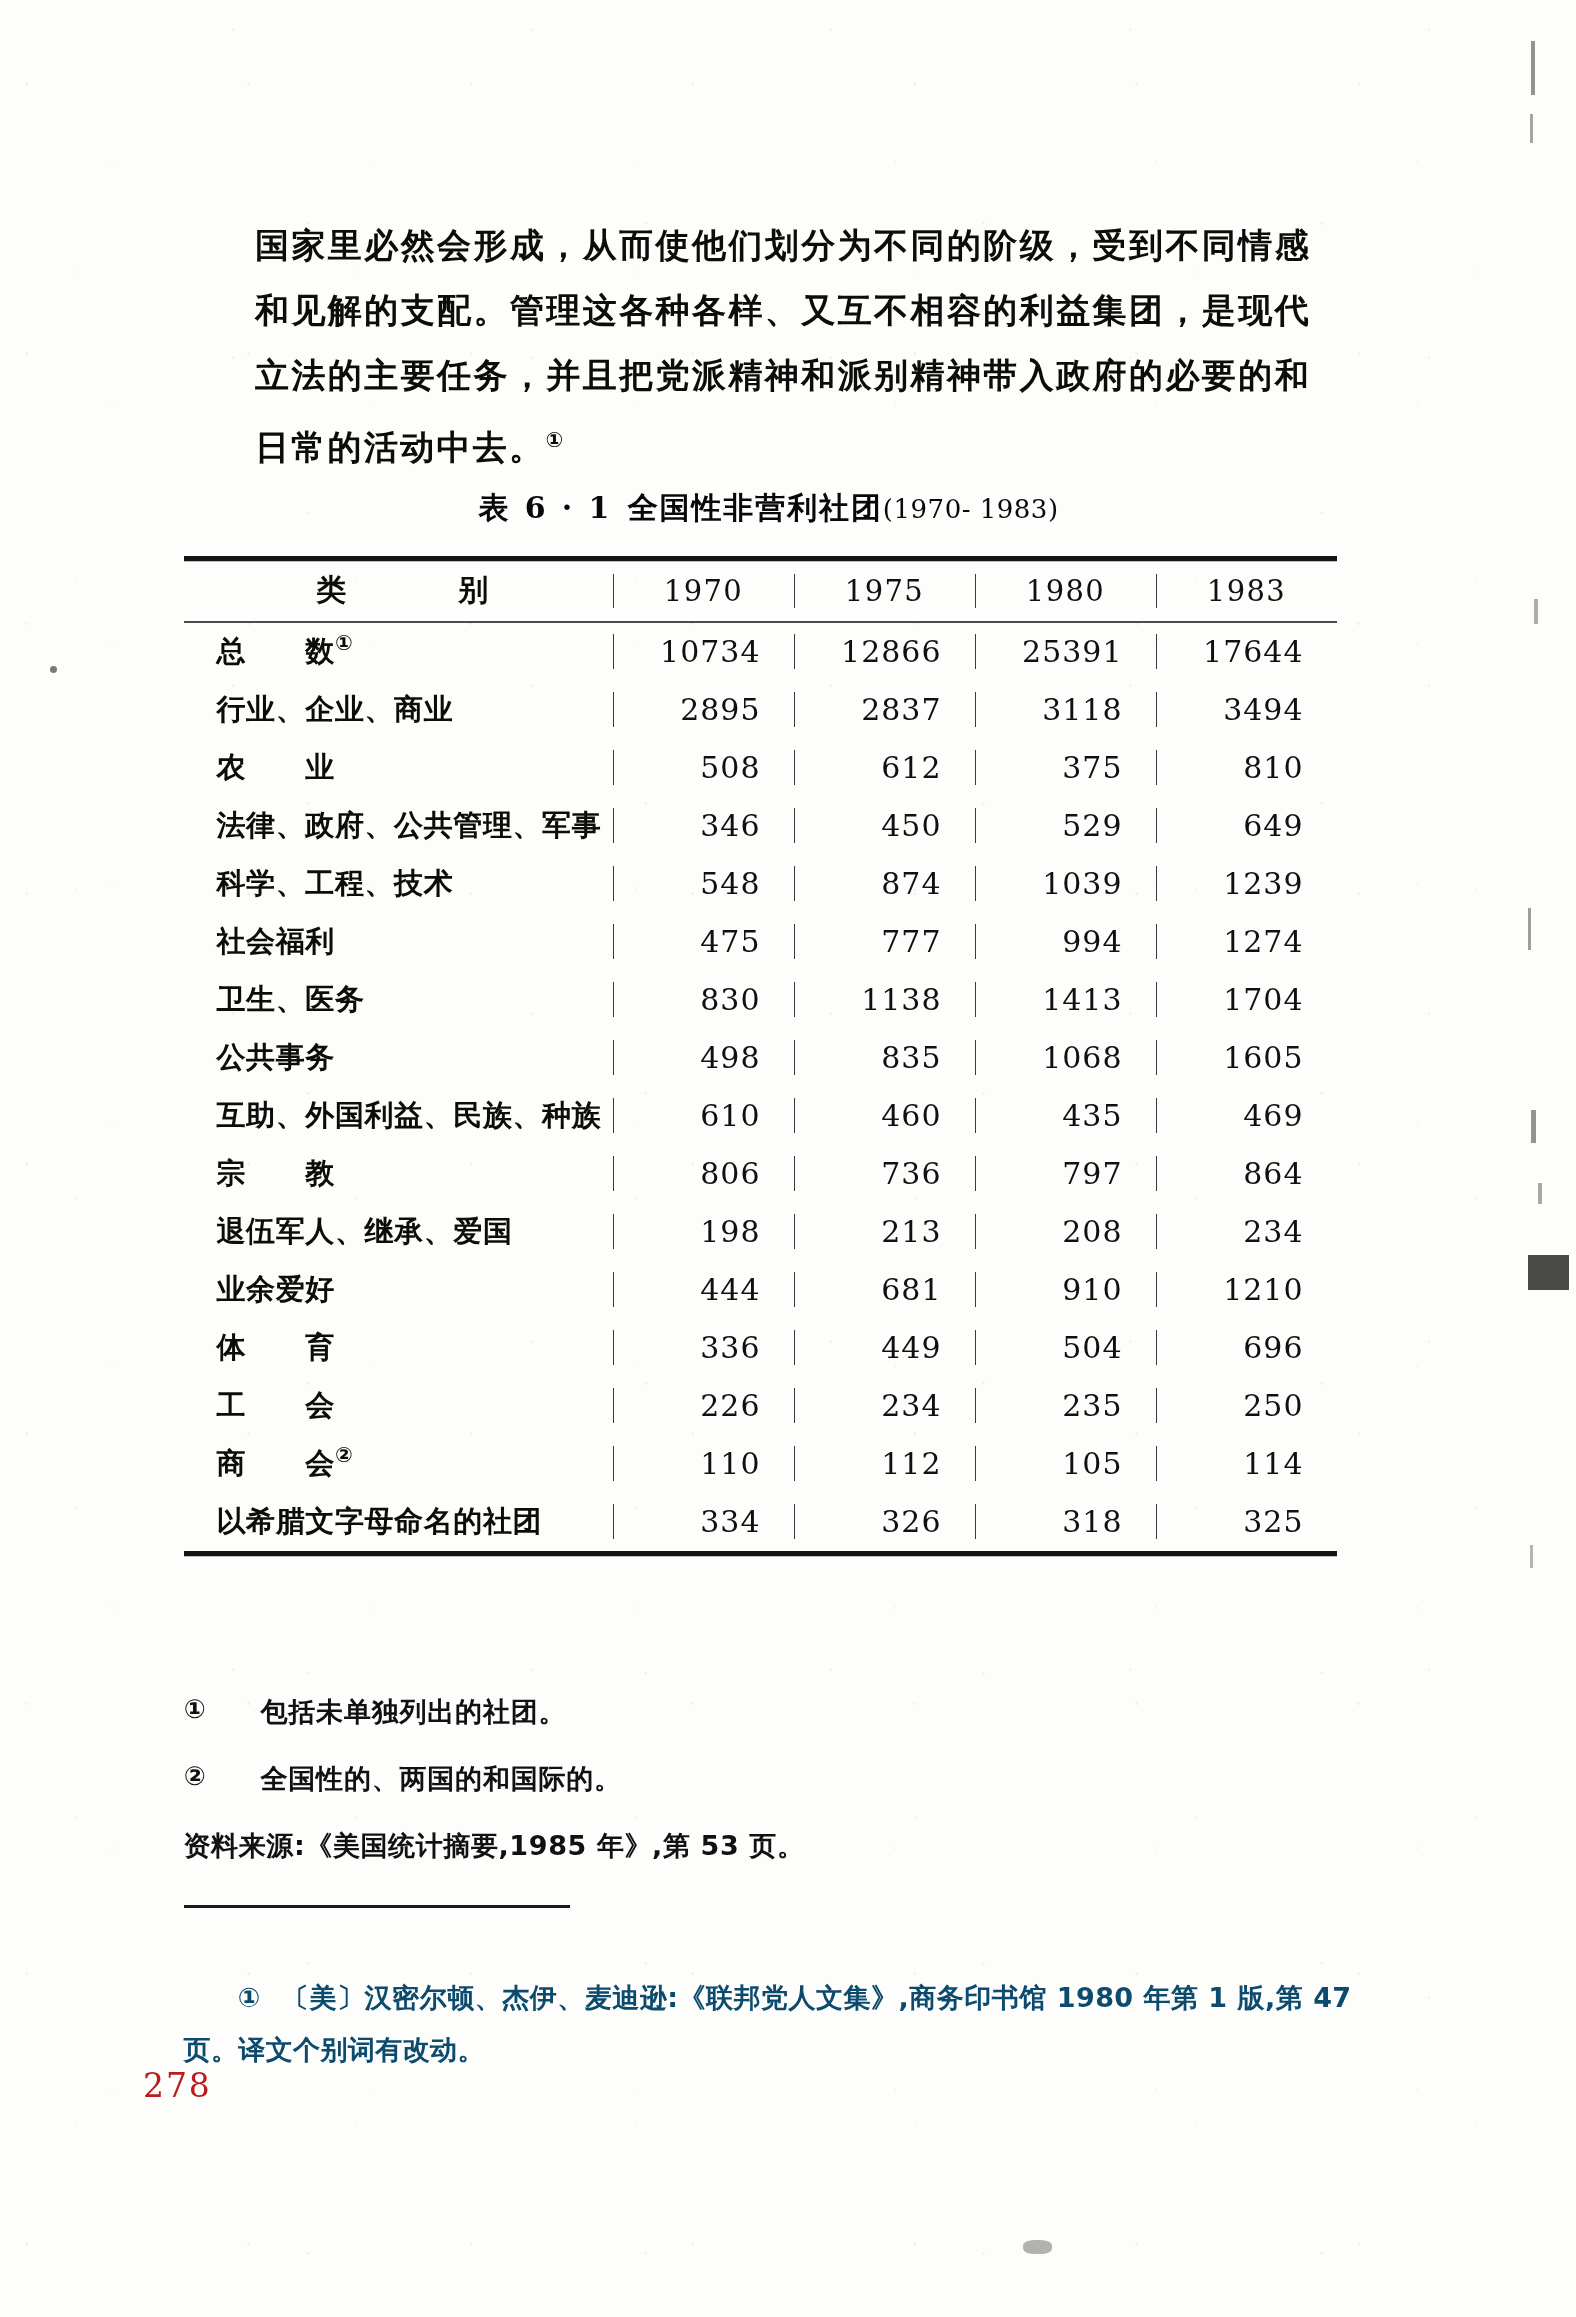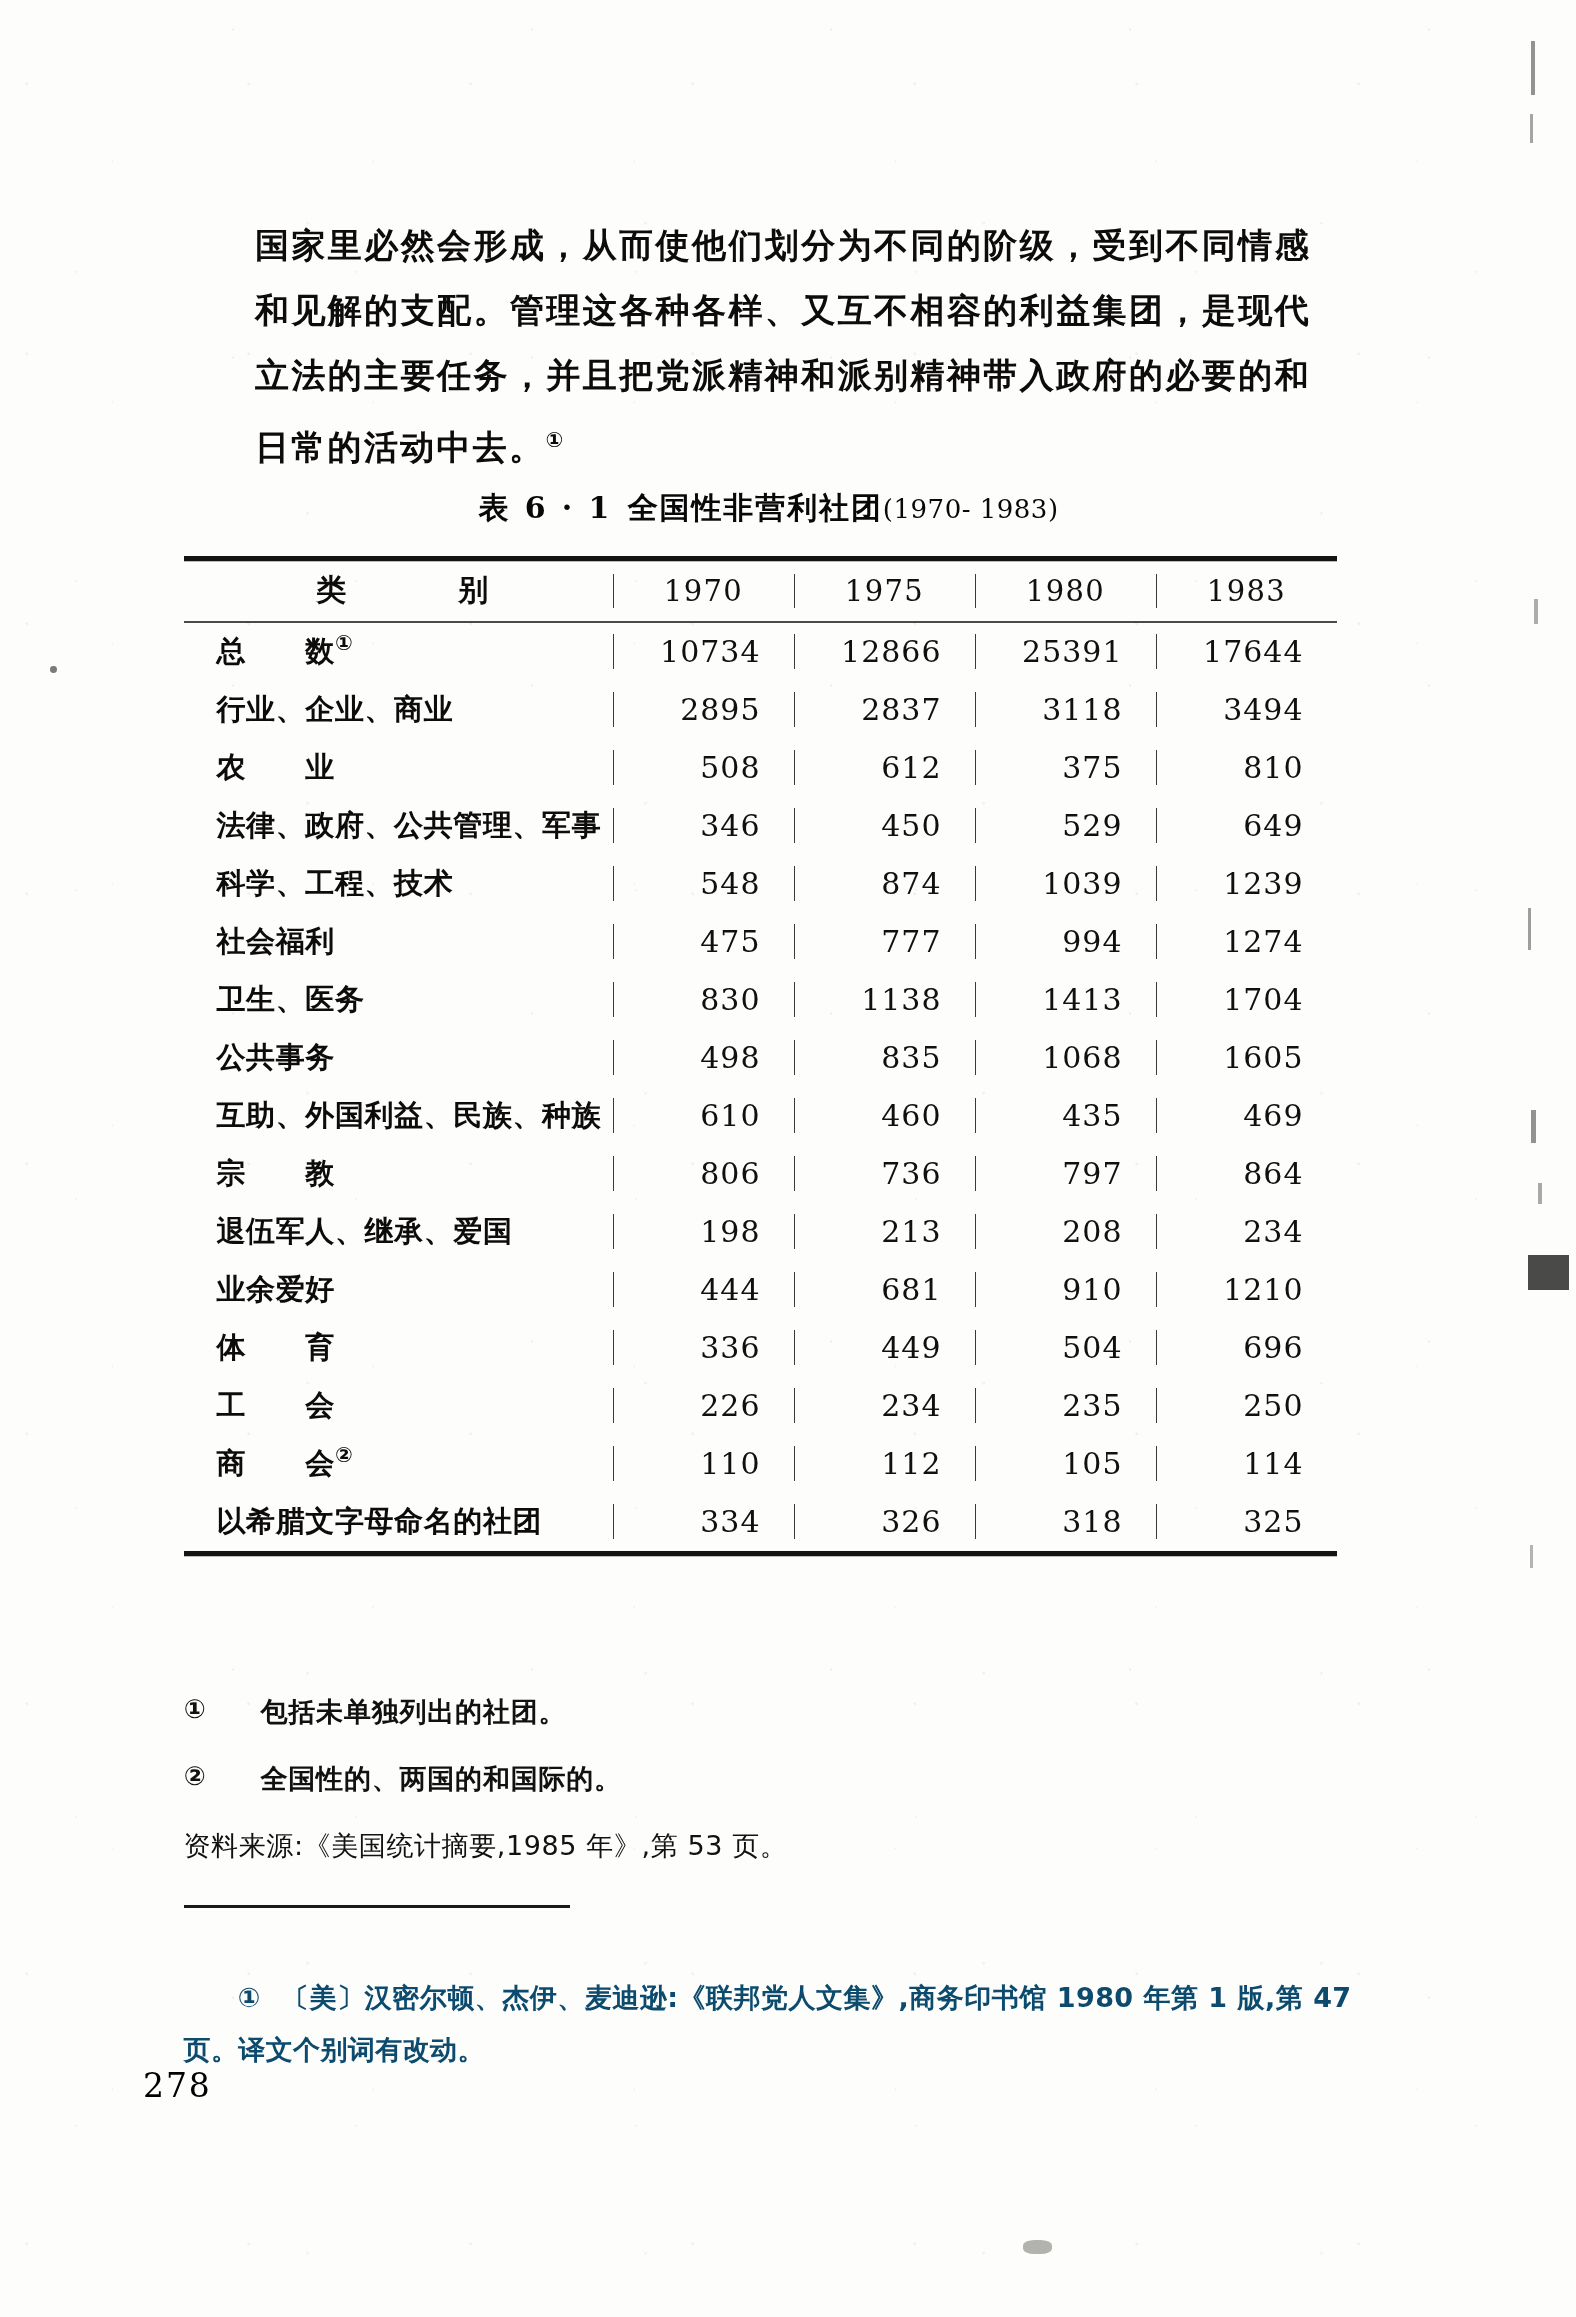--- a/index.html
+++ b/index.html
@@ -177,21 +177,21 @@
   .tbl-notes .note {
     display: flex;
     margin-bottom: 31px;
   }
   .tbl-notes .note .marker {
     flex: 0 0 77px;
     font-size: 26px;
   }
   .src-line {
     font-size: 27px;
-    font-weight: 400;
+    font-weight: 700;
     letter-spacing: 0.6px;
     margin-top: 5.8px;
   }
 
   
   .fn-divider {
     position: absolute;
     left: 13.5px;
     top: 1905px;
     width: 386px;
@@ -215,21 +215,21 @@
   .page-footnote .fn-indent { display: inline-block; width: 54px; }
 
   
   .folio {
     position: absolute;
     left: -27px;
     top: 2066px;
     font-family: "DejaVu Serif", "Liberation Serif", serif;
     font-size: 33px;
     letter-spacing: 1.9px;
-    color: #000000;
+    color: #b91c1c;
   }
 
   
   .margin-marks { position: absolute; right: 0; top: 0; width: 116px; height: 2317px; pointer-events: none; }
   .mk { position: absolute; background: #2a2a28; opacity: 0.72; }
   .mk.m1 { right: 42px; top: 41px;   width: 3.9px;  height: 54px; opacity: .5; }
   .mk.m2 { right: 44px; top: 114px;  width: 2.9px;  height: 29px; opacity: .42; }
   .mk.m3 { right: 39px; top: 599px;  width: 3.9px;  height: 25px; opacity: .38; }
   .mk.m4 { right: 46px; top: 908px;  width: 2.9px;  height: 42px; opacity: .45; }
   .mk.m5 { right: 41px; top: 1110px; width: 4.8px;  height: 33px; opacity: .5; }

